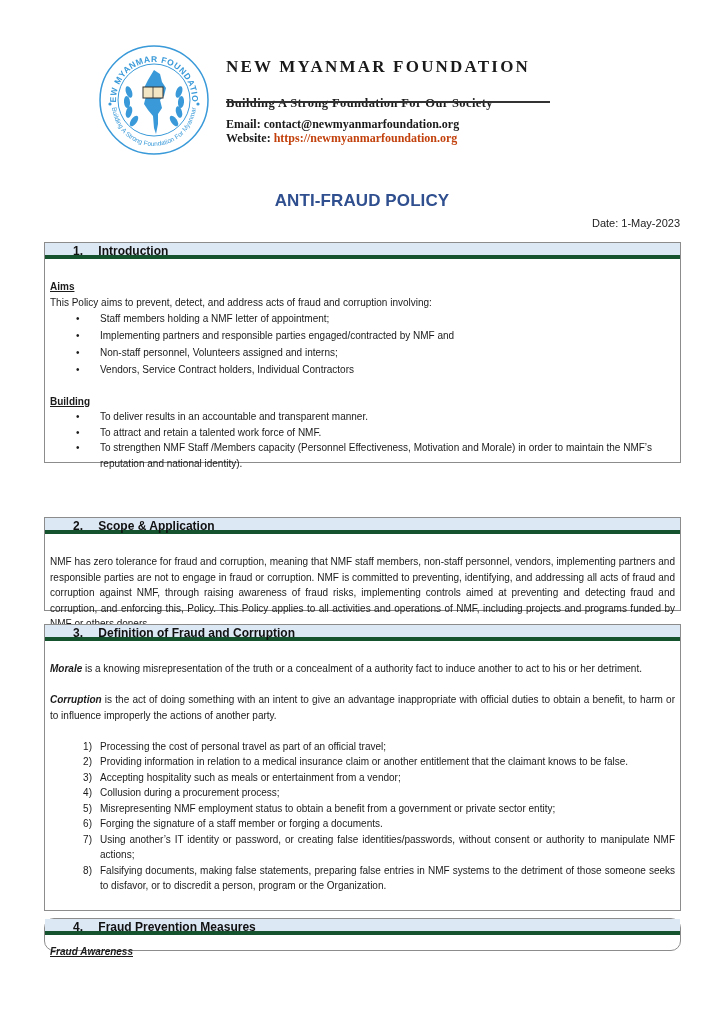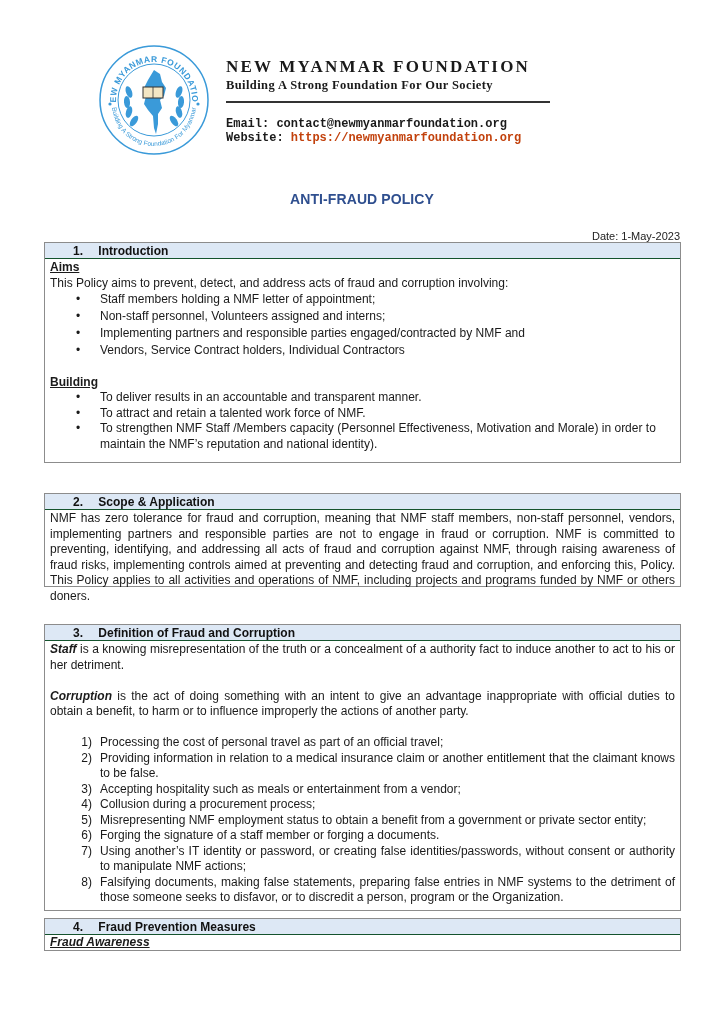--- a/index.html
+++ b/index.html
@@ -3,32 +3,32 @@
 <meta charset="utf-8">
 <style>
   * { box-sizing: border-box; margin: 0; padding: 0; }
   html, body { width: 724px; height: 1024px; background: #ffffff; }
   body { position: relative; font-family: "Liberation Sans", sans-serif; color: #111; overflow: hidden; }
 
   .letterhead { position: absolute; left: 0; top: 0; width: 724px; height: 170px; }
   .logo { position: absolute; left: 98px; top: 44px; width: 112px; height: 112px; }
   .org-block { position: absolute; left: 226px; top: 57px; width: 330px; }
   .org-name { font-family: "Liberation Serif", serif; font-weight: bold; font-size: 17px; letter-spacing: 2.2px; color: #1a1a1a; line-height: 20px; }
-  .org-tagline { font-family: "Liberation Serif", serif; font-weight: bold; font-size: 12.5px; letter-spacing: 0.4px; color: #1a1a1a; margin-top: 0; line-height: 16px; }
+  .org-tagline { font-family: "Liberation Serif", serif; font-weight: bold; font-size: 12.5px; letter-spacing: 0.4px; color: #1a1a1a; margin-top: 18px; line-height: 16px; }
   .org-rule { position: absolute; left: 226px; top: 101px; width: 324px; height: 2px; background: #333; }
-  .contact { position: absolute; left: 226px; top: 117px; font-family: Liberation Mono, monospace; font-weight: bold; font-size: 12px; line-height: 14px; color: #1a1a1a; }
+  .contact { position: absolute; left: 226px; top: 117px; font-family: Liberation Serif, serif; font-weight: bold; font-size: 12px; line-height: 14px; color: #1a1a1a; }
   .contact .link { color: #c2410c; }
 
-  .doc-title { position: absolute; left: 0; top: 191px; width: 724px; text-align: center; font-weight: bold; font-size: 14px; color: #2f4f8f; letter-spacing: 0.1px; }
-  .doc-date { position: absolute; right: 44px; top: 230px; font-size: 11px; color: #222; }
+  .doc-title { position: absolute; left: 0; top: 191px; width: 724px; text-align: center; font-weight: bold; font-size: 17px; color: #2f4f8f; letter-spacing: 0.1px; }
+  .doc-date { position: absolute; right: 44px; top: 217px; font-size: 11px; color: #222; }
 
   .section { position: absolute; left: 44px; width: 637px; border: 1px solid #8c8c8c; background: #fff; }
-  .section-head { background: #dde8f5; border-bottom: 1px solid #14532d; height: 16px; font-weight: bold; font-size: 12px; line-height: 16px; padding-left: 28px; color: #111; }
+  .section-head { background: #dde8f5; border-bottom: 4px solid #14532d; height: 16px; font-weight: bold; font-size: 12px; line-height: 16px; padding-left: 28px; color: #111; }
   .section-head .num { display: inline-block; width: 22px; }
-  .section-body { padding: 1px 5px 4px 5px; font-size: 12px; line-height: 15.5px; color: #1a1a1a; }
+  .section-body { padding: 11px 5px 4px 5px; font-size: 10px; line-height: 15.5px; color: #1a1a1a; margin-top: 9px; }
   .sub-heading { font-weight: bold; text-decoration: underline; }
   .sub-heading.italic { font-style: italic; }
   .bullets { list-style: none; padding-left: 26px; }
   .bullets li { position: relative; padding-left: 24px; }
   .bullets li::before { content: "•"; position: absolute; left: 0; top: 0; }
   .numbered { list-style: none; padding-left: 22px; }
   .numbered li { position: relative; padding-left: 28px; }
   .numbered .n { position: absolute; left: 0; top: 0; width: 20px; text-align: right; }
   .justify { text-align: justify; }
   .spacer { height: 15.5px; }
@@ -96,70 +96,70 @@
 <div class="section" style="top:242px; height:221px;">
   <div class="section-head">
     <span class="num">1.</span>
     <span>Introduction</span>
   </div>
   <div class="section-body">
     <div class="sub-heading">Aims</div>
     <div>This Policy aims to prevent, detect, and address acts of fraud and corruption involving:</div>
     <ul class="bullets" style="line-height:17px;">
       <li>Staff members holding a NMF letter of appointment;</li>
+      <li>Implementing partners and responsible parties engaged/contracted by NMF and</li>
       <li>Non-staff personnel, Volunteers assigned and interns;</li>
-      <li>Implementing partners and responsible parties engaged/contracted by NMF and</li>
       <li>Vendors, Service Contract holders, Individual Contractors</li>
     </ul>
     <div class="spacer"></div>
     <div class="sub-heading">Building</div>
     <ul class="bullets">
       <li>To deliver results in an accountable and transparent manner.</li>
       <li>To attract and retain a talented work force of NMF.</li>
       <li>To strengthen NMF Staff /Members capacity (Personnel Effectiveness, Motivation and Morale) in order to maintain the NMF’s reputation and national identity).</li>
     </ul>
   </div>
 </div>
 
-<div class="section" style="top:493px; height:94px;">
+<div class="section" style="top:517px; height:94px;">
   <div class="section-head">
     <span class="num">2.</span>
     <span>Scope &amp; Application</span>
   </div>
   <div class="section-body justify">NMF has zero tolerance for fraud and corruption, meaning that NMF staff members, non-staff personnel, vendors, implementing partners and responsible parties are not to engage in fraud or corruption. NMF is committed to preventing, identifying, and addressing all acts of fraud and corruption against NMF, through raising awareness of fraud risks, implementing controls aimed at preventing and detecting fraud and corruption, and enforcing this, Policy. This Policy applies to all activities and operations of NMF, including projects and programs funded by NMF or others doners.</div>
 </div>
 
 <div class="section" style="top:624px; height:287px;">
   <div class="section-head">
     <span class="num">3.</span>
     <span>Definition of Fraud and Corruption</span>
   </div>
   <div class="section-body justify">
     <div>
-      <span class="term">Staff</span><span> is a knowing misrepresentation of the truth or a concealment of a authority fact to induce another to act to his or her detriment.</span>
+      <span class="term">Morale</span><span> is a knowing misrepresentation of the truth or a concealment of a authority fact to induce another to act to his or her detriment.</span>
     </div>
     <div class="spacer"></div>
     <div>
       <span class="term">Corruption</span><span> is the act of doing something with an intent to give an advantage inappropriate with official duties to obtain a benefit, to harm or to influence improperly the actions of another party.</span>
     </div>
     <div class="spacer"></div>
     <ol class="numbered">
       <li><span class="n">1)</span><span>Processing the cost of personal travel as part of an official travel;</span></li>
       <li><span class="n">2)</span><span>Providing information in relation to a medical insurance claim or another entitlement that the claimant knows to be false.</span></li>
       <li><span class="n">3)</span><span>Accepting hospitality such as meals or entertainment from a vendor;</span></li>
       <li><span class="n">4)</span><span>Collusion during a procurement process;</span></li>
       <li><span class="n">5)</span><span>Misrepresenting NMF employment status to obtain a benefit from a government or private sector entity;</span></li>
       <li><span class="n">6)</span><span>Forging the signature of a staff member or forging a documents.</span></li>
       <li><span class="n">7)</span><span>Using another’s IT identity or password, or creating false identities/passwords, without consent or authority to manipulate NMF actions;</span></li>
       <li><span class="n">8)</span><span>Falsifying documents, making false statements, preparing false entries in NMF systems to the detriment of those someone seeks to disfavor, or to discredit a person, program or the Organization.</span></li>
     </ol>
   </div>
 </div>
 
-<div class="section" style="top:918px; height:33px;">
+<div class="section" style="top:918px; height:33px;border-radius:10px;">
   <div class="section-head">
     <span class="num">4.</span>
     <span>Fraud Prevention Measures</span>
   </div>
   <div class="section-body" style="padding-top:0;">
     <div class="sub-heading italic">Fraud Awareness</div>
   </div>
 </div>
 
 </body></html>

